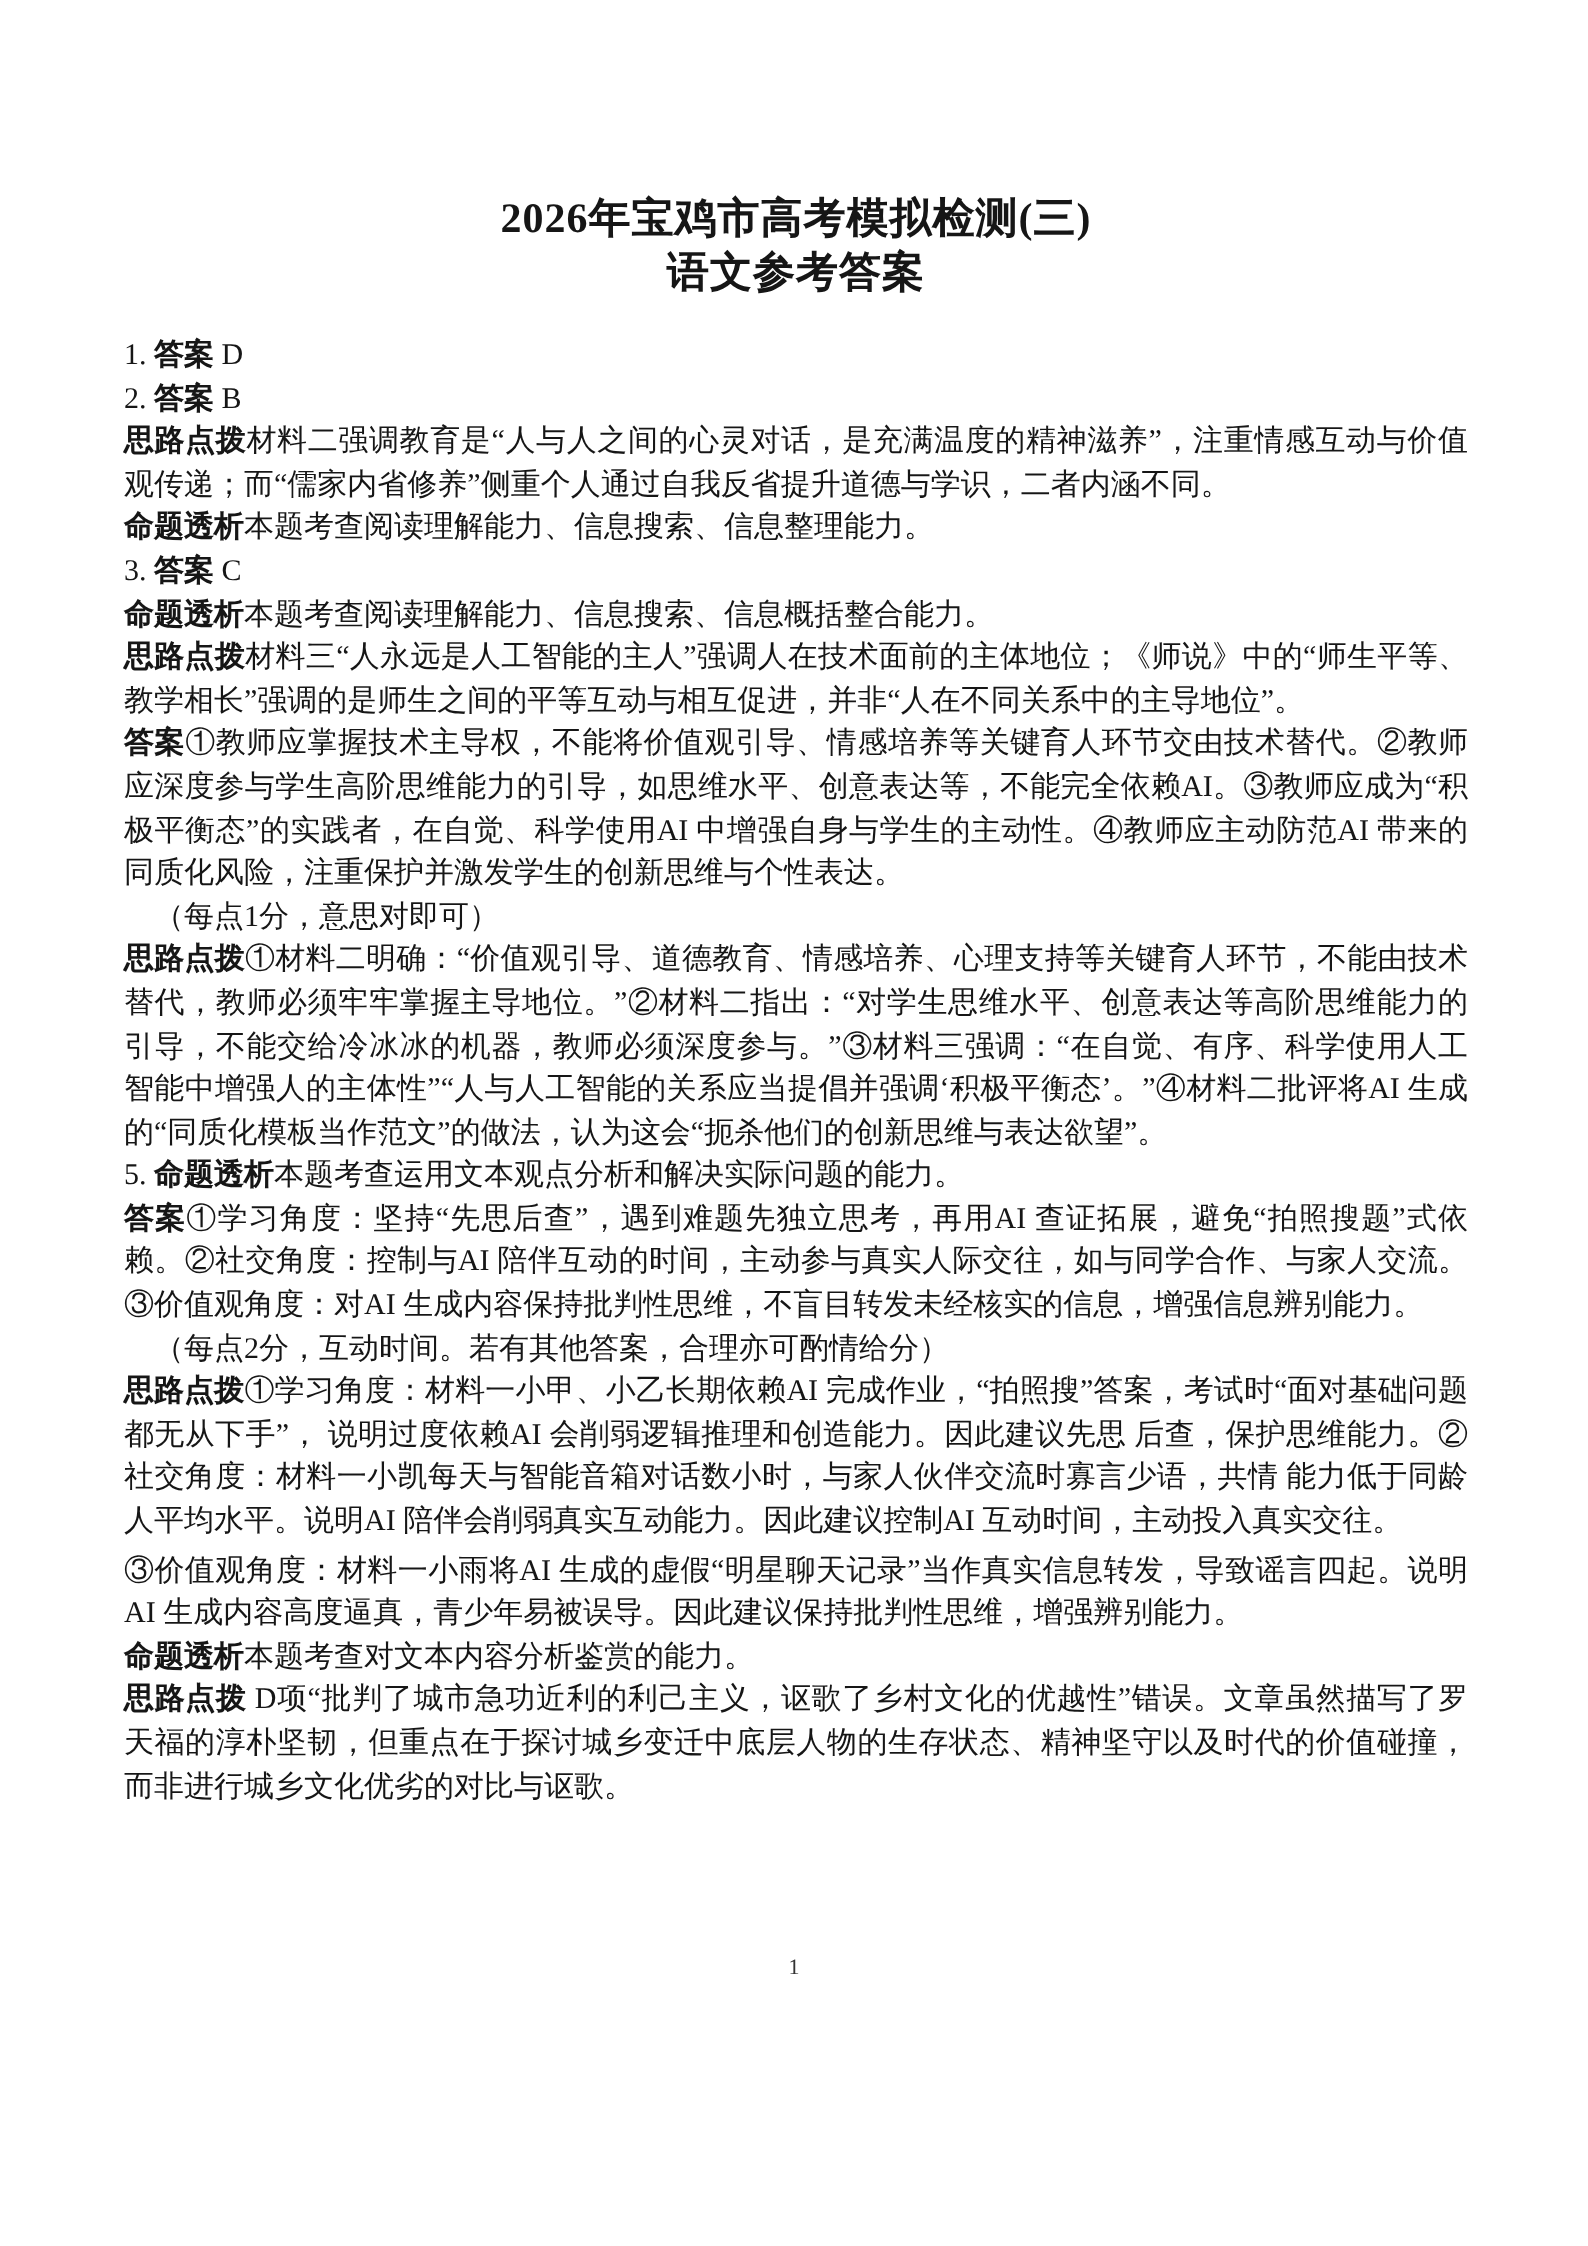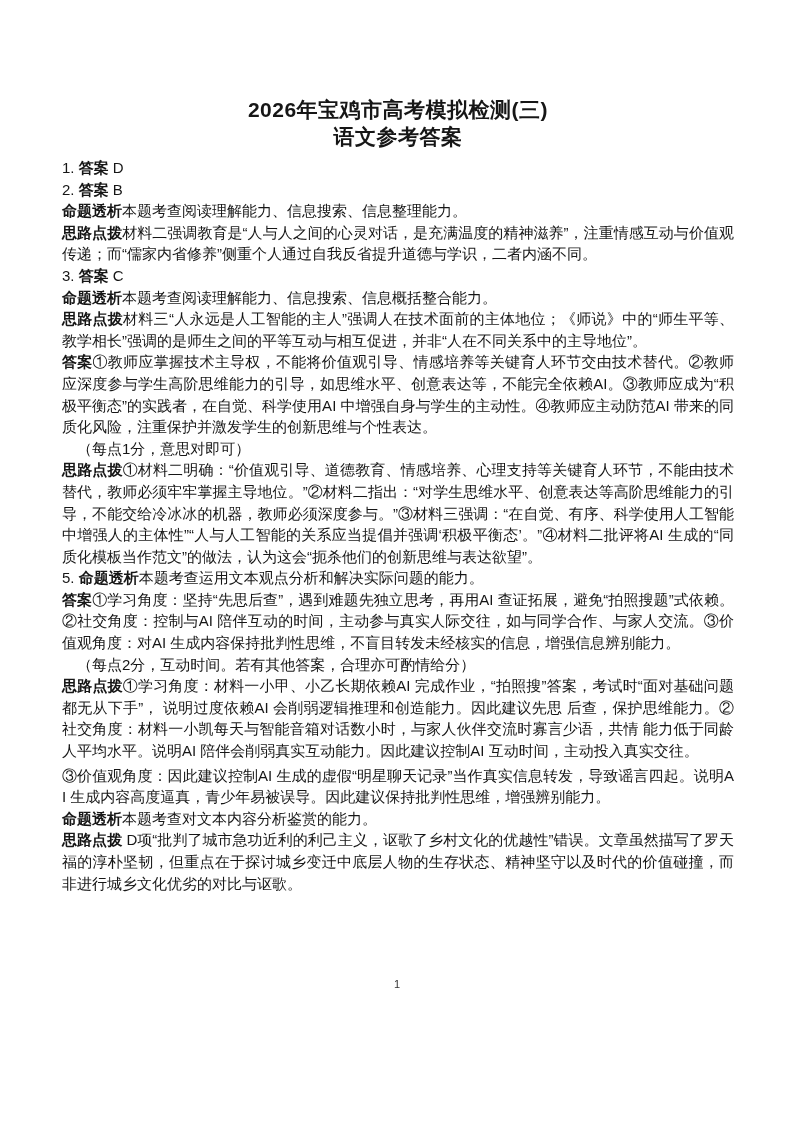--- a/index.html
+++ b/index.html
@@ -9,33 +9,33 @@
   }
   .page {
     position: relative;
     width: 794px;
     height: 1123px;
     margin: 0 auto;
     background: #ffffff;
     box-sizing: border-box;
     padding: 96px 60px 0 62px;
     overflow: hidden;
-    font-family: Liberation Sans, sans-serif;
+    font-family: Liberation Serif, serif;
     color: #161616;
   }
   .title {
     margin: 0;
     text-align: center;
     font-size: 21px;
     line-height: 27px;
     font-weight: 700;
     letter-spacing: 0.5px;
   }
   .content {
-    margin-top: 7px;
+    margin-top: 18px;
     font-size: 15px;
     line-height: 21.6px;
     text-align: justify;
     text-justify: inter-ideograph;
   }
   .para {
     margin: 0;
     word-break: break-all;
   }
   .para.indent {
@@ -59,30 +59,30 @@
 </style>
 </head>
 <body>
 
 <div class="page">
   <h1 class="title">2026年宝鸡市高考模拟检测(三)</h1>
   <h1 class="title">语文参考答案</h1>
   <main class="content" id="content">
       <p class="para"><span>1. </span><span class="lbl">答案</span><span> D</span></p>
       <p class="para"><span>2. </span><span class="lbl">答案</span><span> B</span></p>
+      <p class="para"><span class="lbl">思路点拨</span><span>材料二强调教育是“人与人之间的心灵对话，是充满温度的精神滋养”，注重情感互动与价值观传递；而“儒家内省修养”侧重个人通过自我反省提升道德与学识，二者内涵不同。</span></p>
       <p class="para"><span class="lbl">命题透析</span><span>本题考查阅读理解能力、信息搜索、信息整理能力。</span></p>
-      <p class="para"><span class="lbl">思路点拨</span><span>材料二强调教育是“人与人之间的心灵对话，是充满温度的精神滋养”，注重情感互动与价值观传递；而“儒家内省修养”侧重个人通过自我反省提升道德与学识，二者内涵不同。</span></p>
       <p class="para"><span>3. </span><span class="lbl">答案</span><span> C</span></p>
       <p class="para"><span class="lbl">命题透析</span><span>本题考查阅读理解能力、信息搜索、信息概括整合能力。</span></p>
       <p class="para"><span class="lbl">思路点拨</span><span>材料三“人永远是人工智能的主人”强调人在技术面前的主体地位；《师说》中的“师生平等、教学相长”强调的是师生之间的平等互动与相互促进，并非“人在不同关系中的主导地位”。</span></p>
       <p class="para"><span class="lbl">答案</span><span>①教师应掌握技术主导权，不能将价值观引导、情感培养等关键育人环节交由技术替代。②教师应深度参与学生高阶思维能力的引导，如思维水平、创意表达等，不能完全依赖AI。③教师应成为“积极平衡态”的实践者，在自觉、科学使用AI 中增强自身与学生的主动性。④教师应主动防范AI 带来的同质化风险，注重保护并激发学生的创新思维与个性表达。</span></p>
       <p class="para indent"><span>（每点1分，意思对即可）</span></p>
       <p class="para"><span class="lbl">思路点拨</span><span>①材料二明确：“价值观引导、道德教育、情感培养、心理支持等关键育人环节，不能由技术替代，教师必须牢牢掌握主导地位。”②材料二指出：“对学生思维水平、创意表达等高阶思维能力的引导，不能交给冷冰冰的机器，教师必须深度参与。”③材料三强调：“在自觉、有序、科学使用人工智能中增强人的主体性”“人与人工智能的关系应当提倡并强调‘积极平衡态’。”④材料二批评将AI 生成的“同质化模板当作范文”的做法，认为这会“扼杀他们的创新思维与表达欲望”。</span></p>
       <p class="para"><span>5. </span><span class="lbl">命题透析</span><span>本题考查运用文本观点分析和解决实际问题的能力。</span></p>
       <p class="para"><span class="lbl">答案</span><span>①学习角度：坚持“先思后查”，遇到难题先独立思考，再用AI 查证拓展，避免“拍照搜题”式依赖。②社交角度：控制与AI 陪伴互动的时间，主动参与真实人际交往，如与同学合作、与家人交流。③价值观角度：对AI 生成内容保持批判性思维，不盲目转发未经核实的信息，增强信息辨别能力。</span></p>
       <p class="para indent"><span>（每点2分，互动时间。若有其他答案，合理亦可酌情给分）</span></p>
       <p class="para"><span class="lbl">思路点拨</span><span>①学习角度：材料一小甲、小乙长期依赖AI 完成作业，“拍照搜”答案，考试时“面对基础问题都无从下手”， 说明过度依赖AI 会削弱逻辑推理和创造能力。因此建议先思 后查，保护思维能力。②社交角度：材料一小凯每天与智能音箱对话数小时，与家人伙伴交流时寡言少语，共情 能力低于同龄人平均水平。说明AI 陪伴会削弱真实互动能力。因此建议控制AI 互动时间，主动投入真实交往。</span></p>
-      <p class="para gap"><span>③价值观角度：因此建议控制AI 生成的虚假“明星聊天记录”当作真实信息转发，导致谣言四起。说明AI 生成内容高度逼真，青少年易被误导。因此建议保持批判性思维，增强辨别能力。</span></p>
+      <p class="para gap"><span>③价值观角度：材料一小雨将AI 生成的虚假“明星聊天记录”当作真实信息转发，导致谣言四起。说明AI 生成内容高度逼真，青少年易被误导。因此建议保持批判性思维，增强辨别能力。</span></p>
       <p class="para"><span class="lbl">命题透析</span><span>本题考查对文本内容分析鉴赏的能力。</span></p>
       <p class="para"><span class="lbl">思路点拨</span><span> D项“批判了城市急功近利的利己主义，讴歌了乡村文化的优越性”错误。文章虽然描写了罗天福的淳朴坚韧，但重点在于探讨城乡变迁中底层人物的生存状态、精神坚守以及时代的价值碰撞，而非进行城乡文化优劣的对比与讴歌。</span></p>
     </main>
   <div class="page-number">1</div>
 </div>
 
 </body></html>

